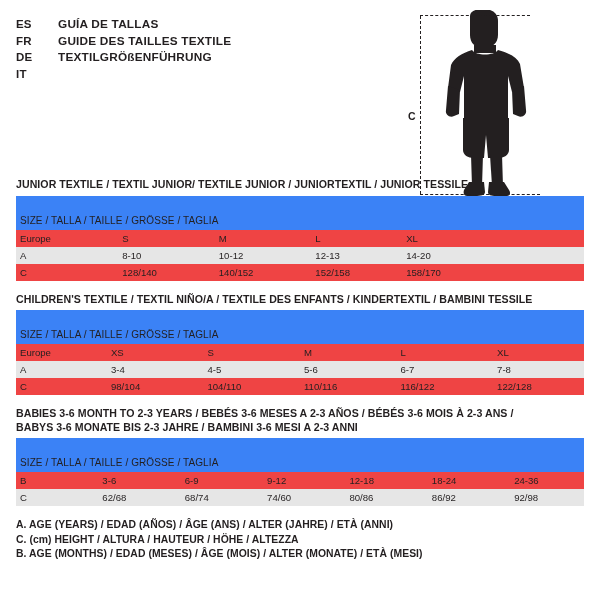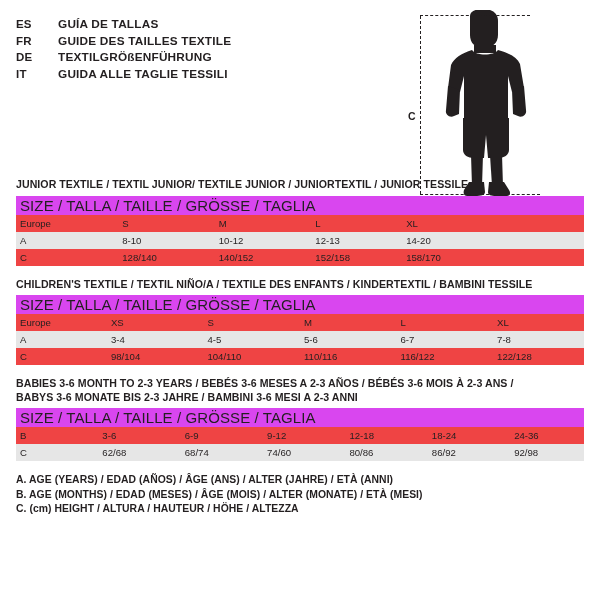--- a/index.html
+++ b/index.html
@@ -104,24 +104,24 @@
     border-collapse: collapse;
     table-layout: fixed;
     font-size: 9.6px;
   }
   table.size-table td {
     padding: 2px 0 2px 4px;
     vertical-align: middle;
     line-height: 13px;
   }
   tr.head-row td {
-    background: #d946ef;
-    font-size: 15px;
+    background: #3b82f6;
+    font-size: 10px;
     letter-spacing: 0.1px;
-    padding-top: 3px;
+    padding-top: 18px;
     padding-bottom: 3px;
   }
   tr.zebra-light td {
     background: #ef4444;
   }
   tr.zebra-dark td {
     background: #e6e6e6;
   }
 
   
@@ -148,21 +148,20 @@
     <div class="lang-row">
       <span class="lang-code">FR</span>
       <span class="lang-title">GUIDE DES TAILLES TEXTILE</span>
     </div>
     <div class="lang-row">
       <span class="lang-code">DE</span>
       <span class="lang-title">TEXTILGRÖßENFÜHRUNG</span>
     </div>
     <div class="lang-row">
       <span class="lang-code">IT</span>
-      <span class="lang-title">GUIDA ALLE TAGLIE TESSILI</span>
     </div>
   </div>
 
   <div class="figure-wrap">
     <div class="dash-top"></div>
     <div class="dash-bot"></div>
     <div class="dash-line"></div>
     <div class="c-label">C</div>
     <svg width="130" height="190" viewBox="0 0 130 190">
       <g fill="#231f20">
@@ -310,17 +309,17 @@
           <td>80/86</td>
           <td>86/92</td>
           <td>92/98</td>
         </tr>
       </tbody>
     </table>
   </div>
 
   <div class="legend">
     <div>A. AGE (YEARS) / EDAD (AÑOS) / ÂGE (ANS) / ALTER (JAHRE) / ETÀ (ANNI)</div>
+    <div>C. (cm) HEIGHT / ALTURA / HAUTEUR / HÖHE / ALTEZZA</div>
     <div>B. AGE (MONTHS) / EDAD (MESES) / ÂGE (MOIS) / ALTER (MONATE) / ETÀ (MESI)</div>
-    <div>C. (cm) HEIGHT / ALTURA / HAUTEUR / HÖHE / ALTEZZA</div>
   </div>
 
 </div>
 
 </body></html>

